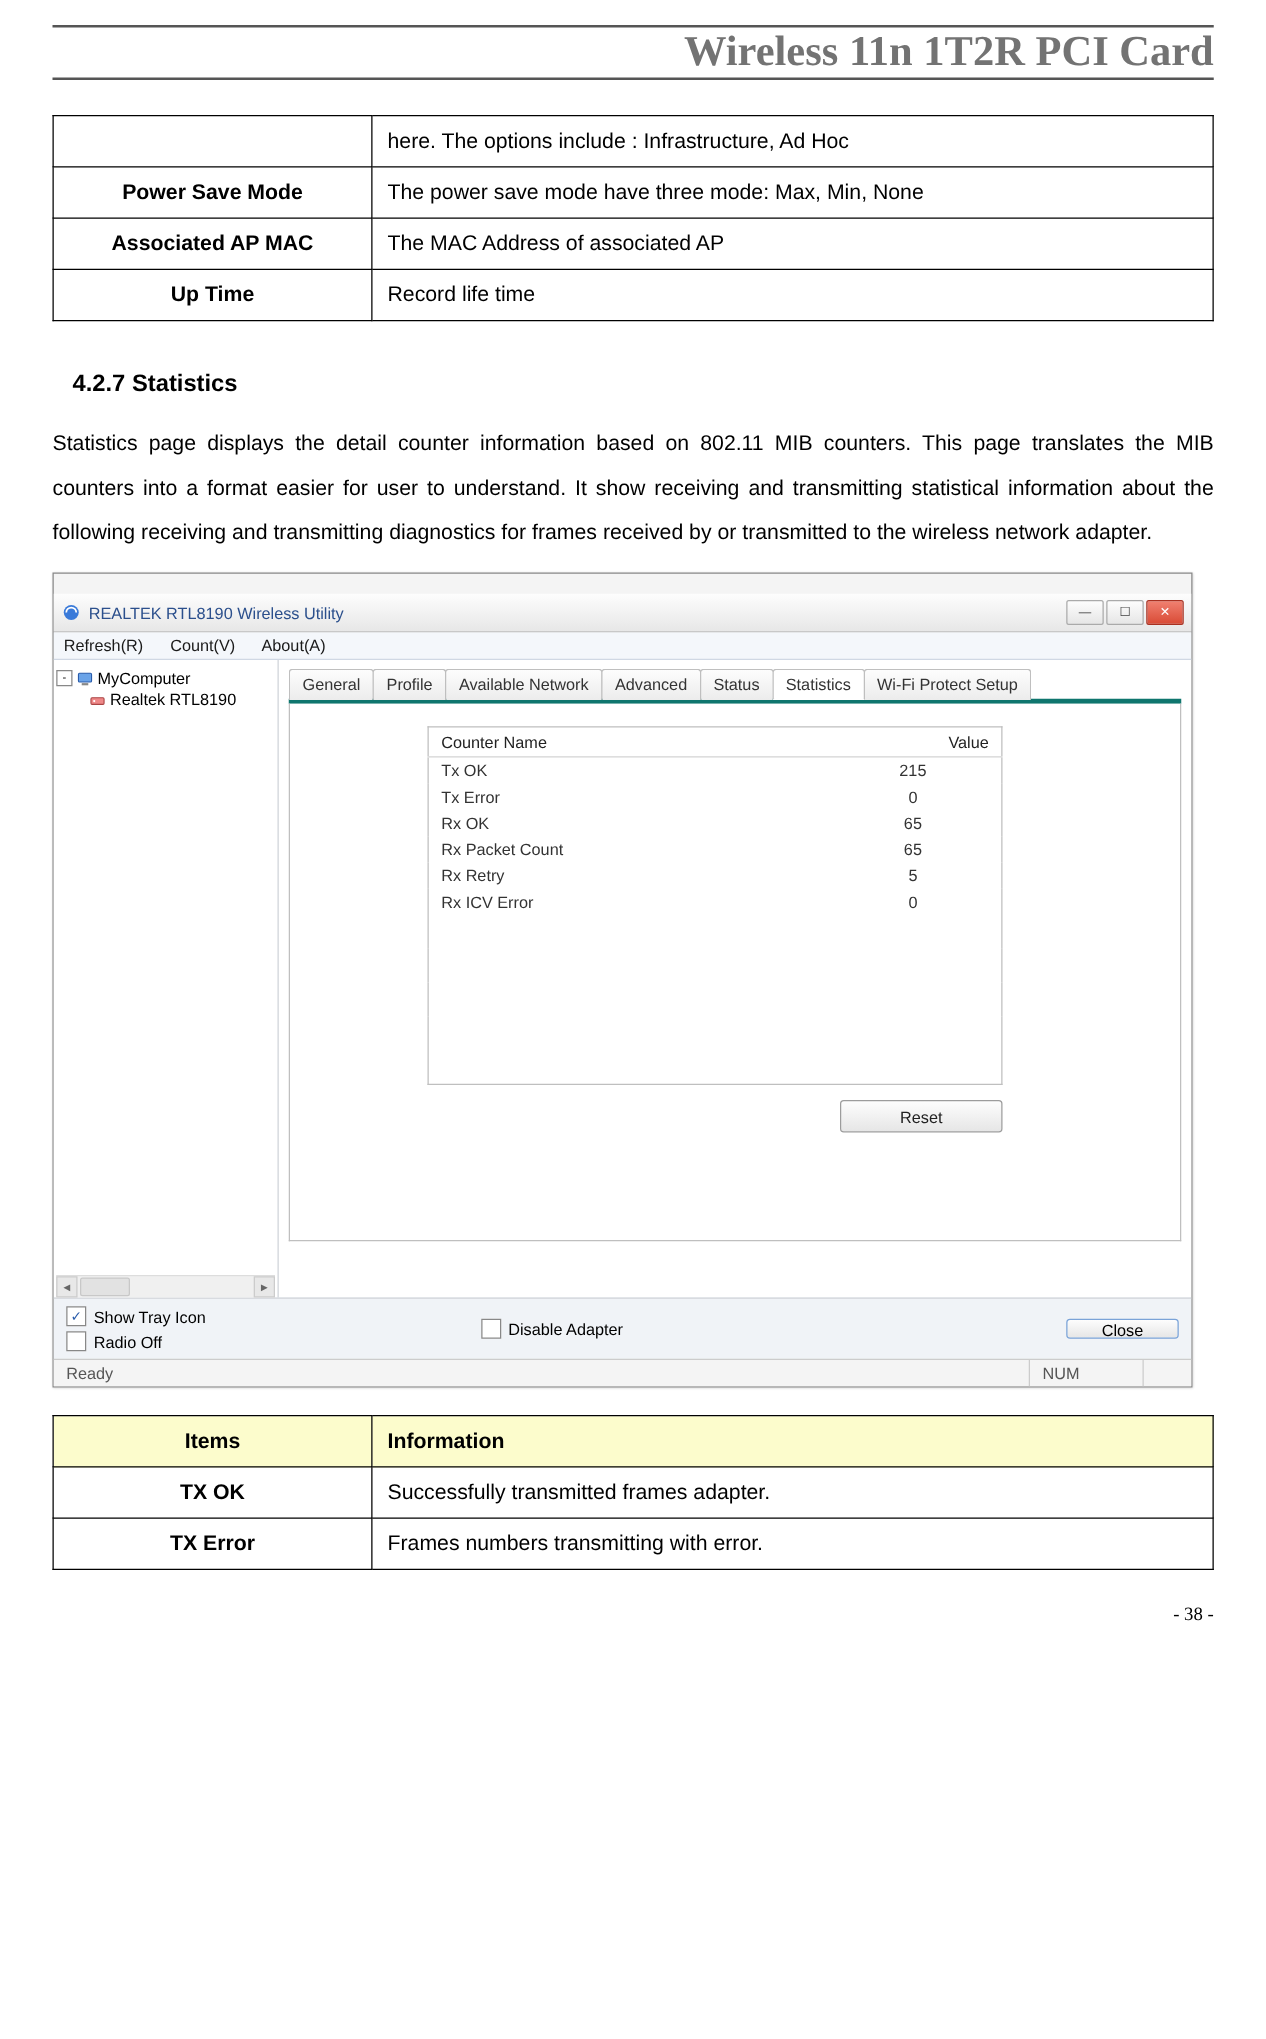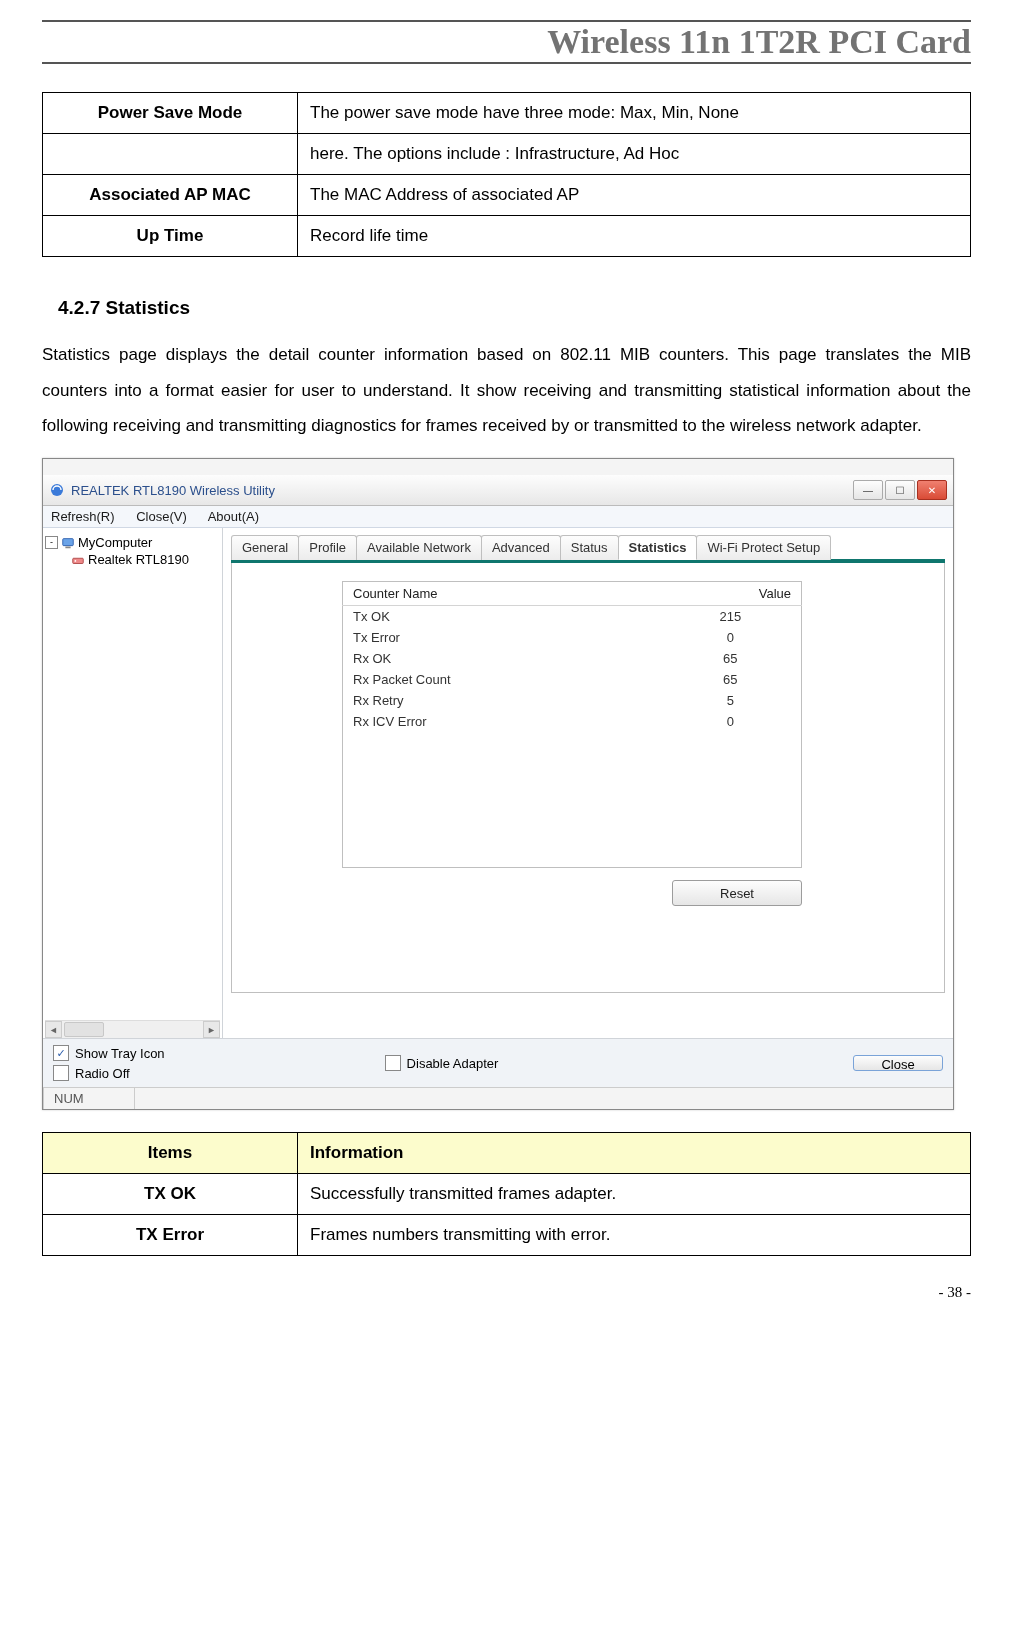--- a/index.html
+++ b/index.html
@@ -135,21 +135,21 @@
     border-bottom:none;
     background:linear-gradient(#fdfdfd,#ececec);
     margin-right:-1px;
     border-radius:3px 3px 0 0;
     position:relative;top:1px;
     color:#333;
   }
   .tab.active{
     background:#fff;
     border-bottom:1px solid #fff;
-    font-weight:bold;
+    font-weight:normal;
     z-index:2;
   }
   .tab-body{
     border:1px solid #bfbfbf;
     border-top:none;
     padding:18px 60px 20px 110px;
     min-height:430px;
     background:#fff;
     box-sizing:border-box;
   }
@@ -219,26 +219,26 @@
 
 <div class="page">
 
   <div class="doc-title-wrap">
     <div class="doc-title">Wireless 11n 1T2R PCI Card</div>
   </div>
 
   <table class="info-table">
     <tbody>
         <tr>
+      <td class="label-cell"></td>
+      <td>here. The options include : Infrastructure, Ad Hoc</td>
+    </tr>
+    <tr>
       <td class="label-cell">Power Save Mode</td>
       <td>The power save mode have three mode: Max, Min, None</td>
-    </tr>
-    <tr>
-      <td class="label-cell"></td>
-      <td>here. The options include : Infrastructure, Ad Hoc</td>
     </tr>
     <tr>
       <td class="label-cell">Associated AP MAC</td>
       <td>The MAC Address of associated AP</td>
     </tr>
     <tr>
       <td class="label-cell">Up Time</td>
       <td>Record life time</td>
     </tr>
   </tbody>
@@ -257,21 +257,21 @@
       </span>
       <span class="title-text">REALTEK RTL8190 Wireless Utility</span>
       <div class="win-btns">
         <div class="win-btn">—</div>
         <div class="win-btn">☐</div>
         <div class="win-btn close">✕</div>
       </div>
     </div>
     <div class="menubar">
       <span>Refresh(R)</span>
-      <span>Close(V)</span>
+      <span>Count(V)</span>
       <span>About(A)</span>
     </div>
     <div class="content-area">
       <div class="tree-pane">
         <div class="tree-top">
           <div class="tree-row">
             <span style="width:11px;height:11px;border:1px solid #888;display:inline-flex;align-items:center;justify-content:center;font-size:9px;line-height:1;">-</span>
             <span class="tree-icon">
               <svg viewBox="0 0 16 16" width="14" height="14">
                   <rect x="2" y="3" width="12" height="8" rx="1" fill="#6aa3e8" stroke="#2a5cab"></rect>
@@ -377,20 +377,21 @@
           <span>Radio Off</span>
         </div>
       </div>
       <div class="opt-group" style="margin-left:180px;">
         <span class="chk"></span>
         <span>Disable Adapter</span>
       </div>
       <button class="btn-close">Close</button>
     </div>
     <div class="statusbar">
+      <div class="cell left">Ready</div>
       <div class="cell num">NUM</div>
       <div class="cell grip"></div>
     </div>
   </div>
 
   <table class="info-table">
     <tbody>
         <tr>
       <td class="label-cell yellow">Items</td>
       <td class="yellow" style="font-weight:bold;">Information</td>

